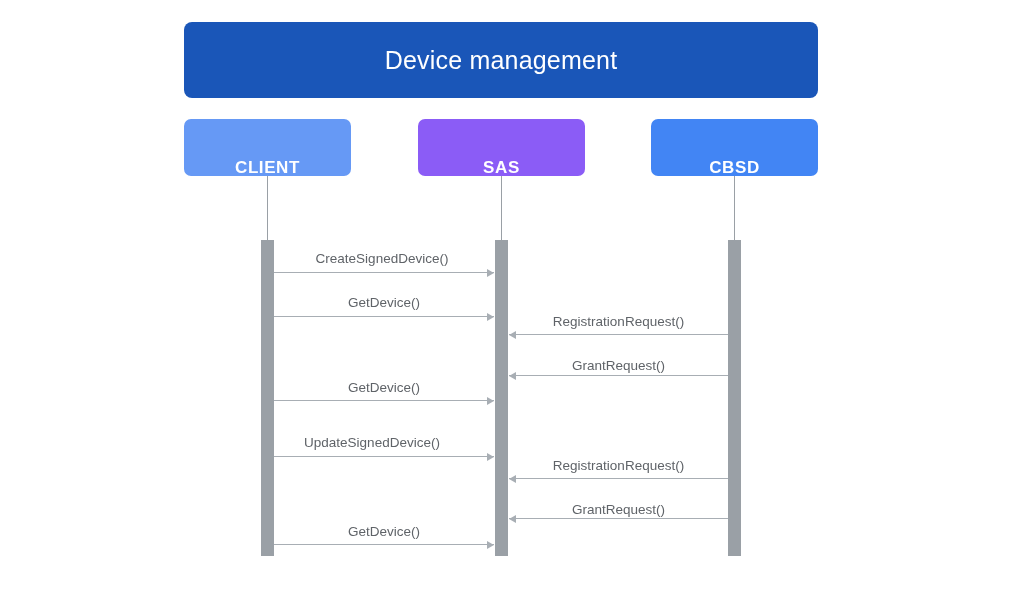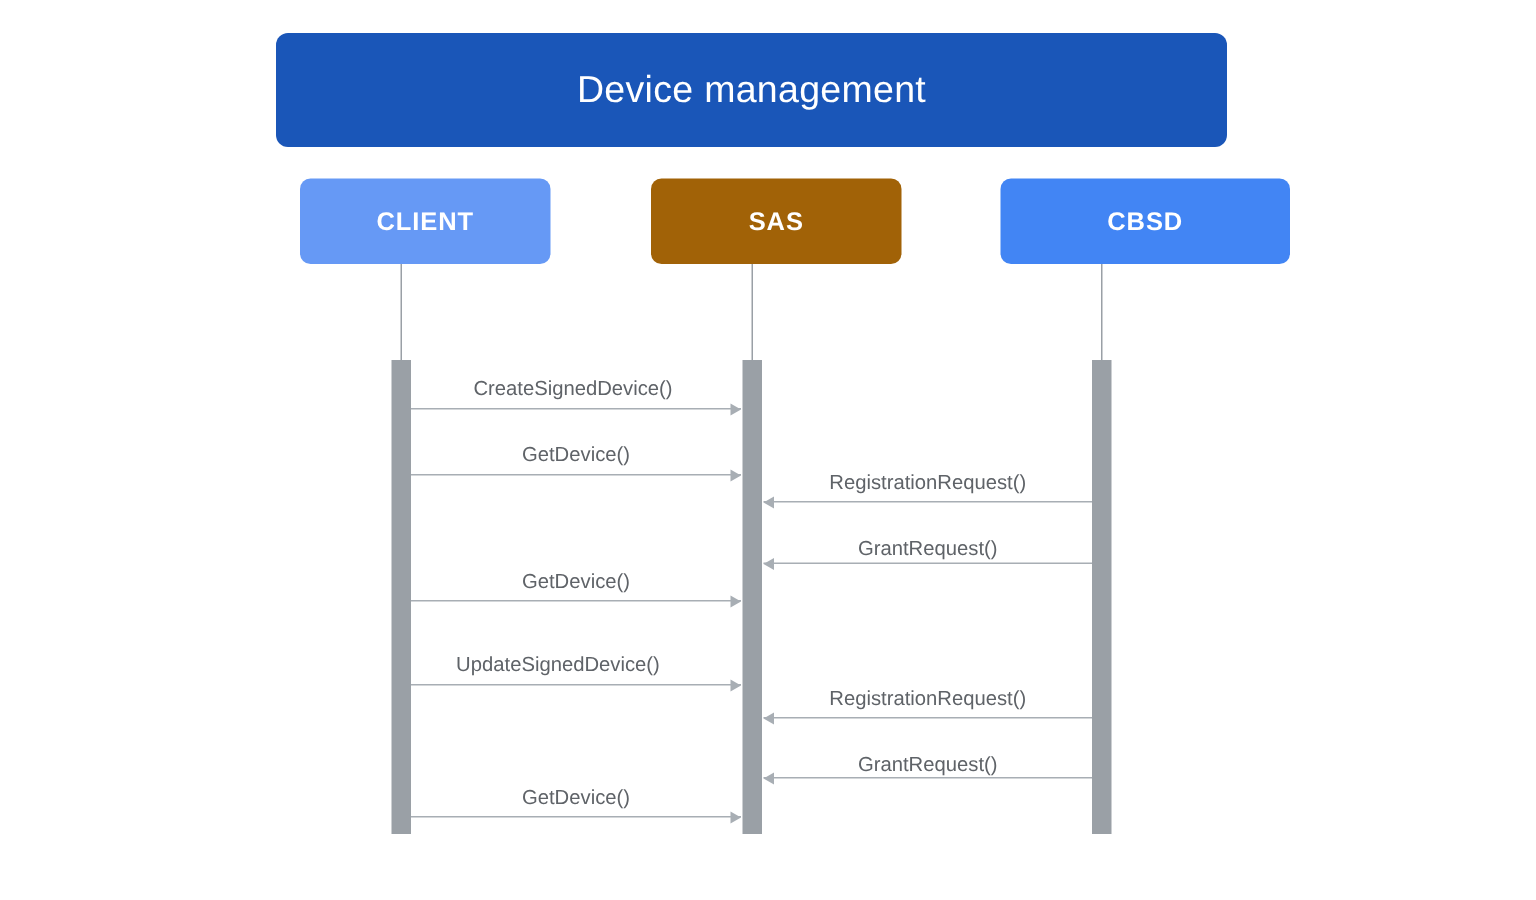--- a/index.html
+++ b/index.html
@@ -39,23 +39,22 @@
     font-weight: 400;
     letter-spacing: 0.2px;
     line-height: 1;
   }
   .participant {
     position: absolute;
     top: 119px;
     height: 57px;
     border-radius: 7px;
     display: flex;
-    align-items: center;
+    align-items: flex-end;
     justify-content: center;
-    margin-left: 16px;
   }
   .participant .p-label {
     color: #ffffff;
     font-size: 17px;
     font-weight: 700;
     letter-spacing: 0.6px;
     line-height: 1;
   }
   .lifeline {
     position: absolute;
@@ -109,24 +108,24 @@
       <div class="activation" style="left: 261px; top: 240px; height: 316px;"></div>
       <div class="lifeline" style="left: 501px; top: 176px; height: 64px;"></div>
       <div class="activation" style="left: 495px; top: 240px; height: 316px;"></div>
       <div class="lifeline" style="left: 734px; top: 176px; height: 64px;"></div>
       <div class="activation" style="left: 728px; top: 240px; height: 316px;"></div>
     </div>
   <div id="participants-layer">
       <div class="participant" style="left: 184px; width: 167px; background: rgb(102, 153, 245);">
         <span class="p-label">CLIENT</span>
       </div>
-      <div class="participant" style="left: 418px; width: 167px; background: #a16207;">
+      <div class="participant" style="left: 418px; width: 167px; background: #8b5cf6;">
         <span class="p-label">SAS</span>
       </div>
-      <div class="participant" style="left: 651px; width: 193px; background: rgb(66, 133, 244);">
+      <div class="participant" style="left: 651px; width: 167px; background: rgb(66, 133, 244);">
         <span class="p-label">CBSD</span>
       </div>
     </div>
   <div id="messages-layer">
       <div class="msg-line" style="left: 274px; top: 272px; width: 220px;"></div>
       <div class="msg-arrow right" style="top: 268.5px; left: 487px;"></div>
       <div class="msg-label" style="left: 274px; width: 216px; top: 252px; text-align: center;">CreateSignedDevice()</div>
       <div class="msg-line" style="left: 274px; top: 316px; width: 220px;"></div>
       <div class="msg-arrow right" style="top: 312.5px; left: 487px;"></div>
       <div class="msg-label" style="left: 274px; width: 220px; top: 296px;">GetDevice()</div>

